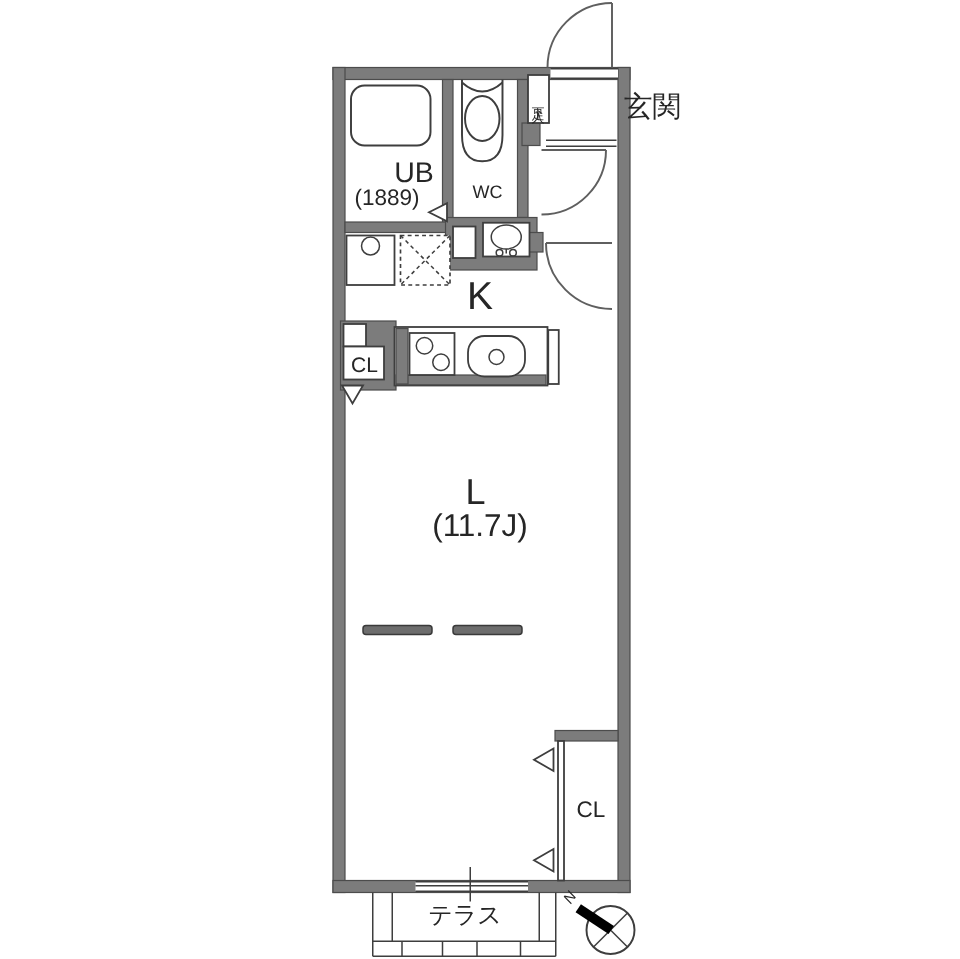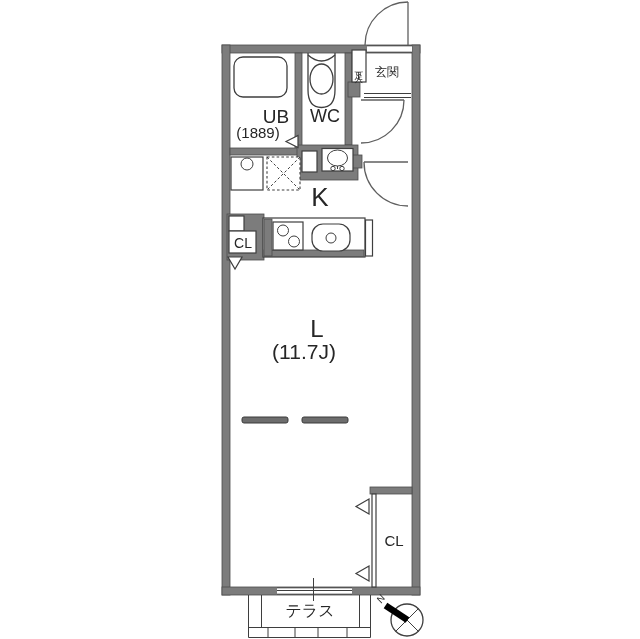--- a/index.html
+++ b/index.html
@@ -16,21 +16,21 @@
   .whts{fill:#fff;stroke:var(--line,#3e3e3e);stroke-width:1.2;}
   .arc{stroke:#5f5f5f;stroke-width:1.3;fill:none;}
   .dash{stroke:var(--line,#3e3e3e);stroke-width:1.1;fill:#fff;stroke-dasharray:2.6 2.2;}
   .dashln{stroke:var(--line,#3e3e3e);stroke-width:1;fill:none;stroke-dasharray:2.6 2.2;}
   .tri{fill:#fff;stroke:var(--line,#3e3e3e);stroke-width:1.2;}
   .bar{fill:#6d6d6d;stroke:#3a3a3a;stroke-width:1;}
   .needle{stroke:#000;stroke-width:6.5;}
   .lbl{position:absolute;transform:translate(-50%,-50%);white-space:nowrap;color:var(--text,#262626);line-height:1;}
   .lbl-v{writing-mode:vertical-rl;text-orientation:upright;letter-spacing:1px;}
   .f8{font-size:8.5px;} .f14{font-size:14px;} .f15{font-size:15px;} .f16{font-size:16px;}
-  .f17{font-size:12px;} .f18{font-size:18px;} .f19{font-size:19px;} .f21{font-size:21px;}
+  .f17{font-size:19px;margin-left:48px;} .f18{font-size:12px;margin-top:12px;} .f19{font-size:19px;} .f21{font-size:21px;}
   .f24{font-size:24px;} .f26{font-size:26px;} .f10{font-size:10px;}
   .rotN{transform:translate(-50%,-50%) rotate(-55deg);font-style:italic;}
 </style>
 </head>
 <body>
 
 <div class="plan">
   <svg width="640" height="639" viewBox="0 0 640 639">
 
     <g>
@@ -159,17 +159,17 @@
   </svg>
 
   <div class="lbl f17" style="left:387px;top:72px;">玄関</div>
   <div class="lbl lbl-v f8" style="left:359px;top:66px;">下足入</div>
   <div class="lbl f18" style="left:325px;top:116px;">WC</div>
   <div class="lbl f19" style="left:276px;top:116px;">UB</div>
   <div class="lbl f15" style="left:258px;top:132px;">(1889)</div>
   <div class="lbl f26" style="left:320px;top:197px;">K</div>
   <div class="lbl f14" style="left:243px;top:243px;">CL</div>
   <div class="lbl f24" style="left:317px;top:329px;">L</div>
-  <div class="lbl f21" style="left:304px;top:351px;">(11.7J)</div>
+  <div class="lbl f21" style="left:320px;top:351px;">(11.7J)</div>
   <div class="lbl f15" style="left:394px;top:540px;">CL</div>
   <div class="lbl f16" style="left:310px;top:611px;">テラス</div>
   <div class="lbl rotN f10" style="left:381px;top:599px;">N</div>
 </div>
 
 </body></html>

